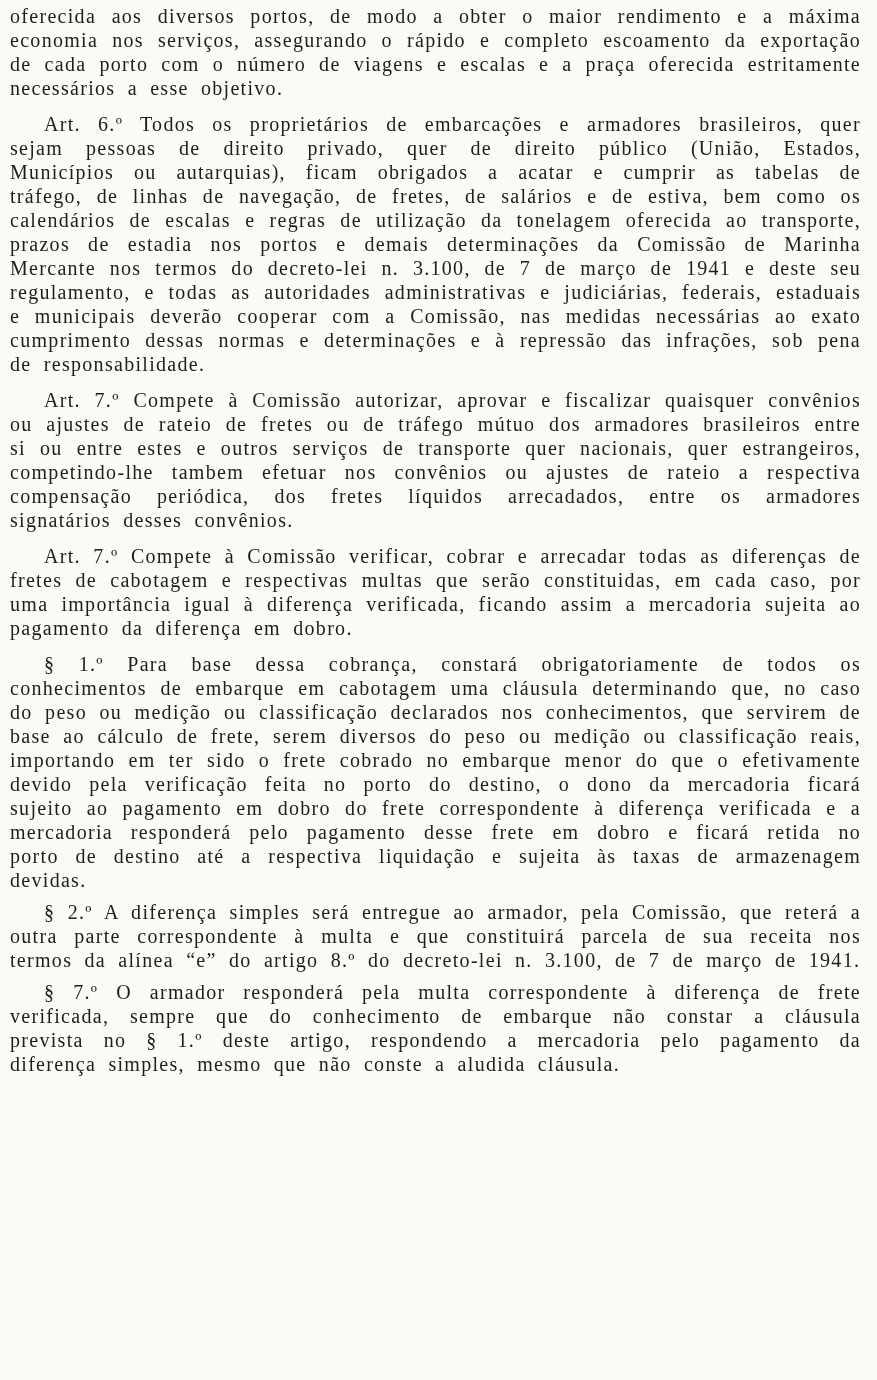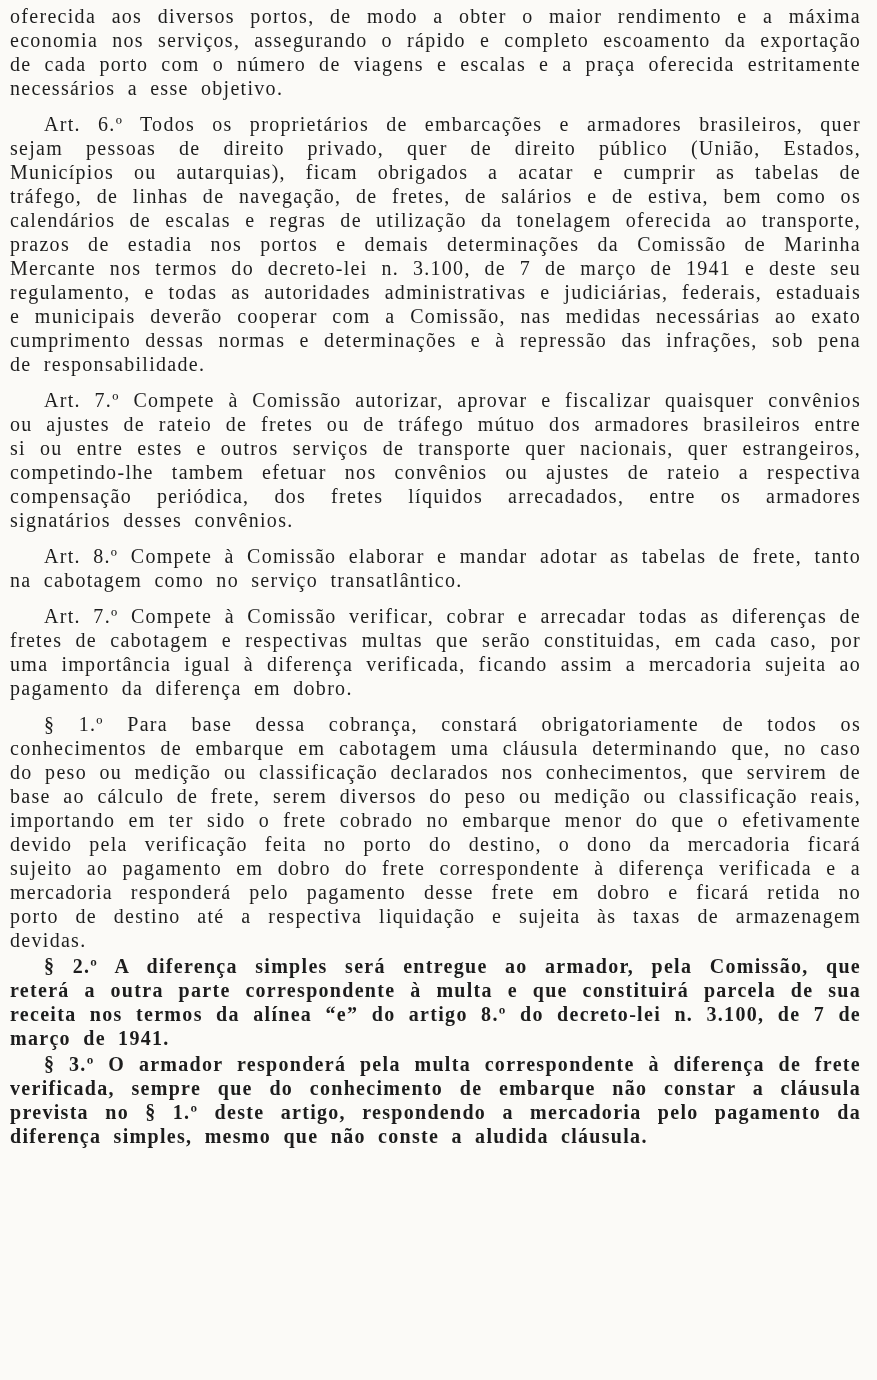--- a/index.html
+++ b/index.html
@@ -29,36 +29,34 @@
     text-align: justify;
     text-rendering: optimizeLegibility;
   }
   p.para.indent {
     text-indent: 34px;
   }
   p.para.gap {
     margin-top: 12px;
   }
   p.para.smallgap {
-    margin-top: 2px;
-    font-weight: bold;
+    margin-top: 8px;
   }
 </style>
 </head>
 <body>
 
 <div class="page">
   <p class="para">oferecida aos diversos portos, de modo a obter o maior rendimento e a máxima economia nos serviços, assegurando o rápido e completo escoamento da exportação de cada porto com o número de viagens e escalas e a praça oferecida estritamente necessários a esse objetivo.</p>
 
   <p class="para indent gap">Art. 6.º Todos os proprietários de embarcações e armadores brasileiros, quer sejam pessoas de direito privado, quer de direito público (União, Estados, Municípios ou autarquias), ficam obrigados a acatar e cumprir as tabelas de tráfego, de linhas de navegação, de fretes, de salários e de estiva, bem como os calendários de escalas e regras de utilização da tonelagem oferecida ao transporte, prazos de estadia nos portos e demais determinações da Comissão de Marinha Mercante nos termos do decreto-lei n. 3.100, de 7 de março de 1941 e deste seu regulamento, e todas as autoridades administrativas e judiciárias, federais, estaduais e municipais deverão cooperar com a Comissão, nas medidas necessárias ao exato cumprimento dessas normas e determinações e à repressão das infrações, sob pena de responsabilidade.</p>
 
   <p class="para indent gap">Art. 7.º Compete à Comissão autorizar, aprovar e fiscalizar quaisquer convênios ou ajustes de rateio de fretes ou de tráfego mútuo dos armadores brasileiros entre si ou entre estes e outros serviços de transporte quer nacionais, quer estrangeiros, competindo-lhe tambem efetuar nos convênios ou ajustes de rateio a respectiva compensação periódica, dos fretes líquidos arrecadados, entre os armadores signatários desses convênios.</p>
 
-  <p class="para indent gap">Art. 8.º Compete à Comissão elaborar e mandar adotar as tabelas de frete, tanto na cabotagem como no serviço transatlântico.</p>
 
   <p class="para indent gap">Art. 7.º Compete à Comissão verificar, cobrar e arrecadar todas as diferenças de fretes de cabotagem e respectivas multas que serão constituidas, em cada caso, por uma importância igual à diferença verificada, ficando assim a mercadoria sujeita ao pagamento da diferença em dobro.</p>
 
   <p class="para indent gap">§ 1.º Para base dessa cobrança, constará obrigatoriamente de todos os conhecimentos de embarque em cabotagem uma cláusula determinando que, no caso do peso ou medição ou classificação declarados nos conhecimentos, que servirem de base ao cálculo de frete, serem diversos do peso ou medição ou classificação reais, importando em ter sido o frete cobrado no embarque menor do que o efetivamente devido pela verificação feita no porto do destino, o dono da mercadoria ficará sujeito ao pagamento em dobro do frete correspondente à diferença verificada e a mercadoria responderá pelo pagamento desse frete em dobro e ficará retida no porto de destino até a respectiva liquidação e sujeita às taxas de armazenagem devidas.</p>
 
   <p class="para indent smallgap">§ 2.º A diferença simples será entregue ao armador, pela Comissão, que reterá a outra parte correspondente à multa e que constituirá parcela de sua receita nos termos da alínea “e” do artigo 8.º do decreto-lei n. 3.100, de 7 de março de 1941.</p>
 
-  <p class="para indent smallgap">§ 3.º O armador responderá pela multa correspondente à diferença de frete verificada, sempre que do conhecimento de embarque não constar a cláusula prevista no § 1.º deste artigo, respondendo a mercadoria pelo pagamento da diferença simples, mesmo que não conste a aludida cláusula.</p>
+  <p class="para indent smallgap">§ 7.º O armador responderá pela multa correspondente à diferença de frete verificada, sempre que do conhecimento de embarque não constar a cláusula prevista no § 1.º deste artigo, respondendo a mercadoria pelo pagamento da diferença simples, mesmo que não conste a aludida cláusula.</p>
 </div>
 
 </body></html>

